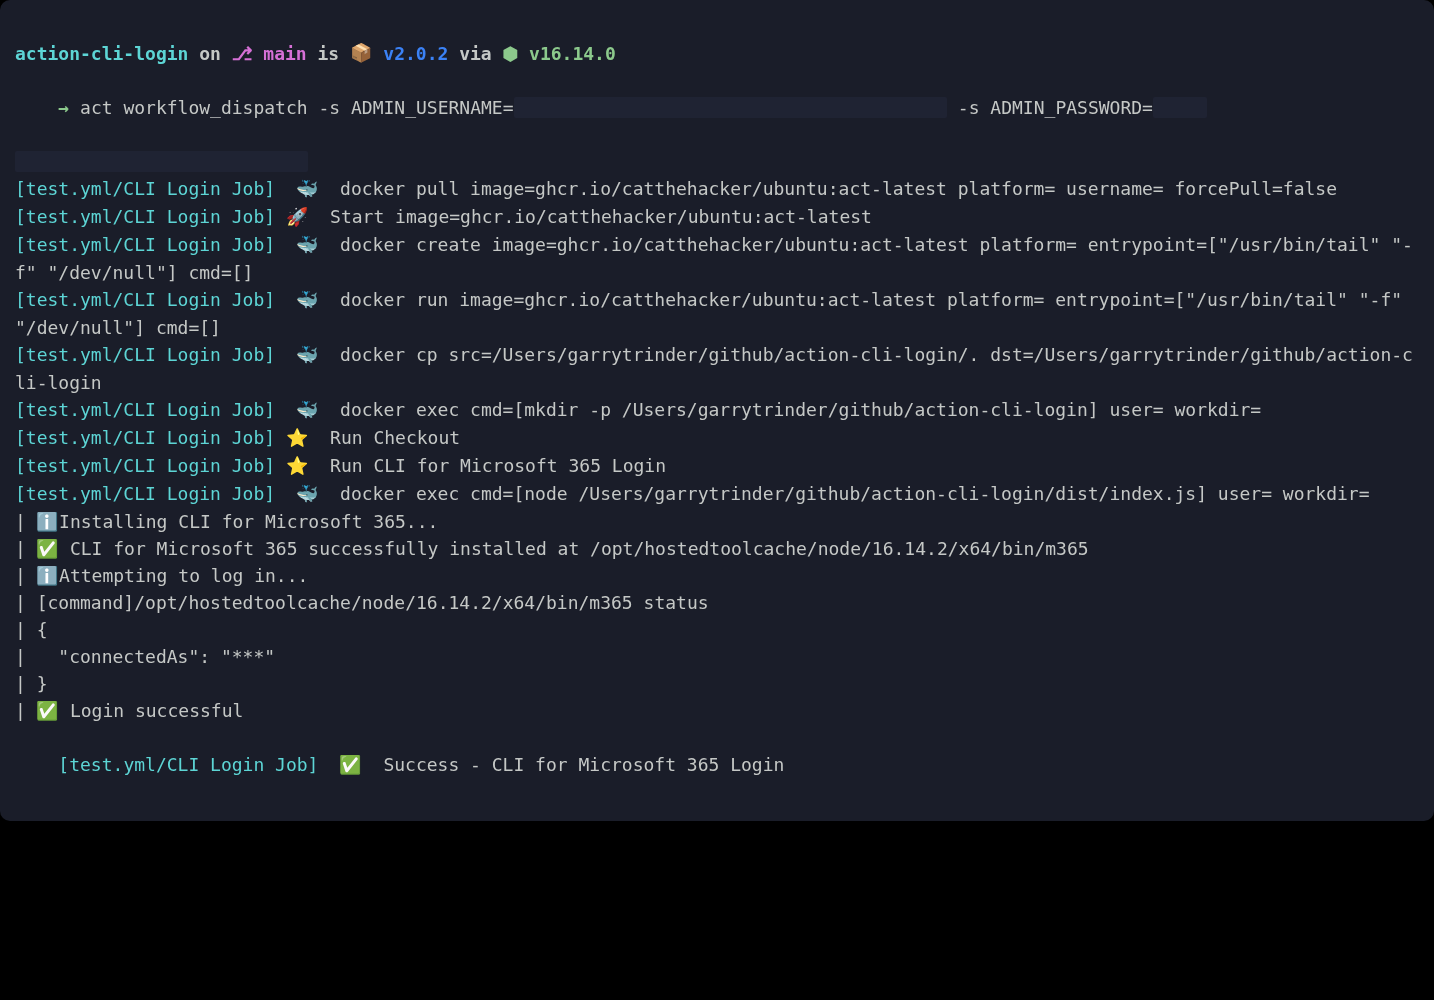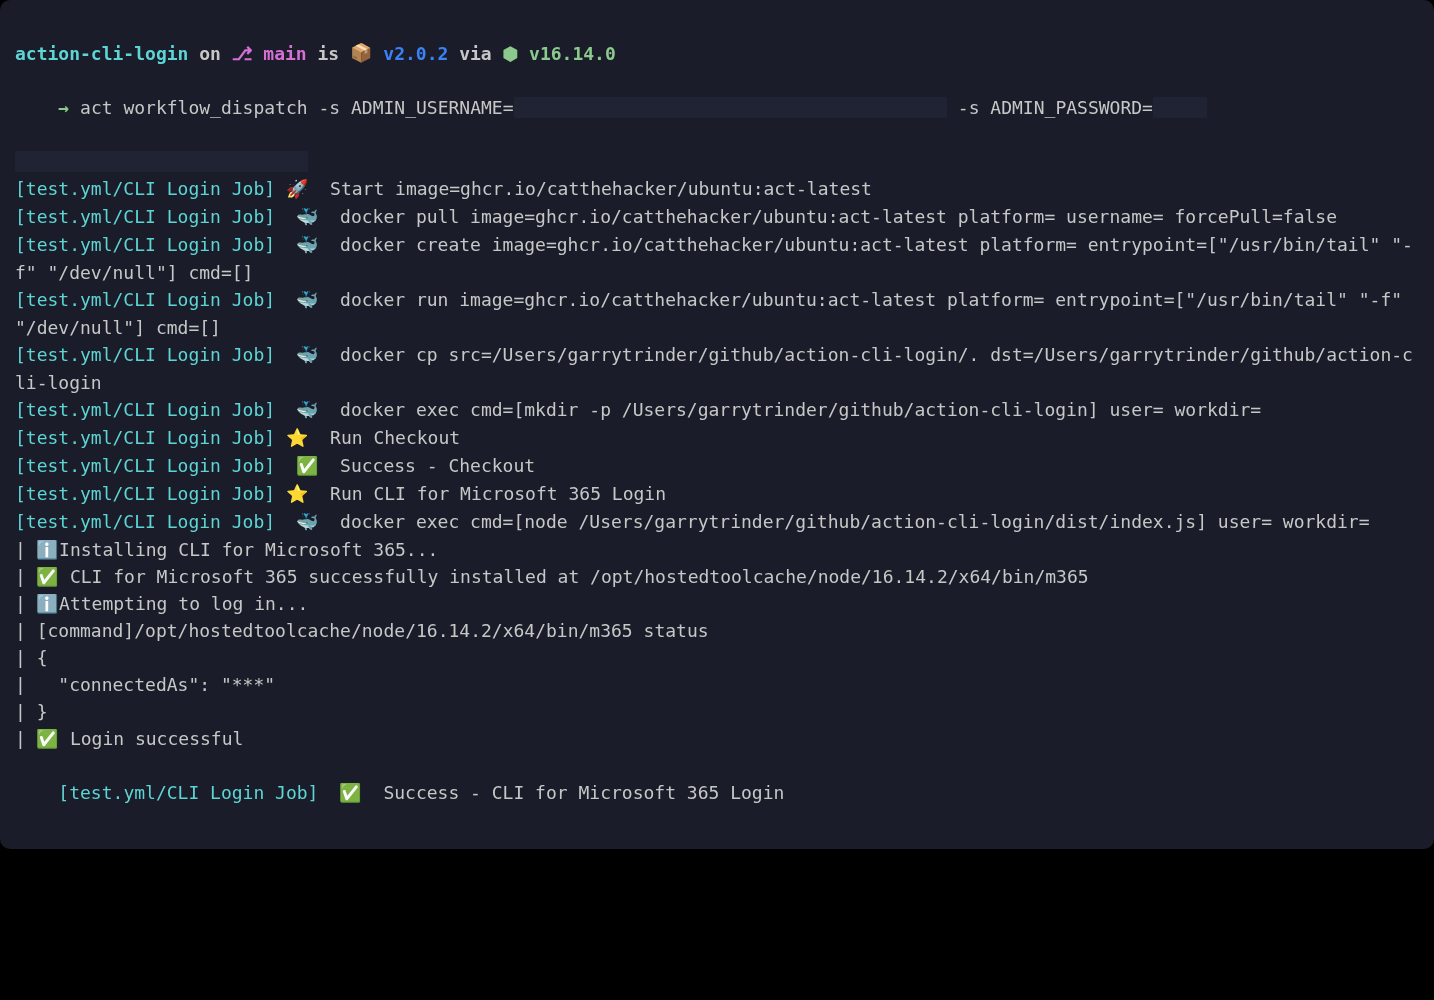--- a/index.html
+++ b/index.html
@@ -67,28 +67,27 @@
     <span class="green bold">⬢</span>
     <span class="green bold"> v16.14.0</span>
   </div>
 
   <div class="line">
     <span class="green bold">→ </span><span class="white">act workflow_dispatch -s ADMIN_USERNAME=</span><span class="redacted">                                        </span><span class="white"> -s ADMIN_PASSWORD=</span><span class="redacted">     </span>
   </div>
   <div class="line"><span class="redacted">                           </span></div>
 
   <div id="log-lines">
+      <div class="line"><span class="cyan">[test.yml/CLI Login Job]</span><span> </span><span class="emoji">  🐳</span><span> </span><span class="white"> docker pull image=ghcr.io/catthehacker/ubuntu:act-latest platform= username= forcePull=false</span></div>
       <div class="line"><span class="cyan">[test.yml/CLI Login Job]</span><span> </span><span class="emoji">🚀</span><span> </span><span class="white"> Start image=ghcr.io/catthehacker/ubuntu:act-latest</span></div>
-      <div class="line"><span class="cyan">[test.yml/CLI Login Job]</span><span> </span><span class="emoji">  🐳</span><span> </span><span class="white"> docker pull image=ghcr.io/catthehacker/ubuntu:act-latest platform= username= forcePull=false</span></div>
       <div class="line"><span class="cyan">[test.yml/CLI Login Job]</span><span> </span><span class="emoji">  🐳</span><span> </span><span class="white"> docker create image=ghcr.io/catthehacker/ubuntu:act-latest platform= entrypoint=["/usr/bin/tail" "-f" "/dev/null"] cmd=[]</span></div>
       <div class="line"><span class="cyan">[test.yml/CLI Login Job]</span><span> </span><span class="emoji">  🐳</span><span> </span><span class="white"> docker run image=ghcr.io/catthehacker/ubuntu:act-latest platform= entrypoint=["/usr/bin/tail" "-f" "/dev/null"] cmd=[]</span></div>
       <div class="line"><span class="cyan">[test.yml/CLI Login Job]</span><span> </span><span class="emoji">  🐳</span><span> </span><span class="white"> docker cp src=/Users/garrytrinder/github/action-cli-login/. dst=/Users/garrytrinder/github/action-cli-login</span></div>
       <div class="line"><span class="cyan">[test.yml/CLI Login Job]</span><span> </span><span class="emoji">  🐳</span><span> </span><span class="white"> docker exec cmd=[mkdir -p /Users/garrytrinder/github/action-cli-login] user= workdir=</span></div>
       <div class="line"><span class="cyan">[test.yml/CLI Login Job]</span><span> </span><span class="emoji">⭐</span><span> </span><span class="white"> Run Checkout</span></div>
-      <div class="line"><span class="cyan">[test.yml/CLI Login Job]</span><span> </span><span class="emoji">  ✅</span><span> </span><span class="white"> Success - Checkout</span></div>
       <div class="line"><span class="cyan">[test.yml/CLI Login Job]</span><span> </span><span class="emoji">⭐</span><span> </span><span class="white"> Run CLI for Microsoft 365 Login</span></div>
       <div class="line"><span class="cyan">[test.yml/CLI Login Job]</span><span> </span><span class="emoji">  🐳</span><span> </span><span class="white"> docker exec cmd=[node /Users/garrytrinder/github/action-cli-login/dist/index.js] user= workdir=</span></div>
     </div>
 
   <div id="pipe-lines">
       <div class="line white">| ℹ️Installing CLI for Microsoft 365...</div>
       <div class="line white">| ✅ CLI for Microsoft 365 successfully installed at /opt/hostedtoolcache/node/16.14.2/x64/bin/m365</div>
       <div class="line white">| ℹ️Attempting to log in...</div>
       <div class="line white">| [command]/opt/hostedtoolcache/node/16.14.2/x64/bin/m365 status</div>
       <div class="line white">| {</div>

